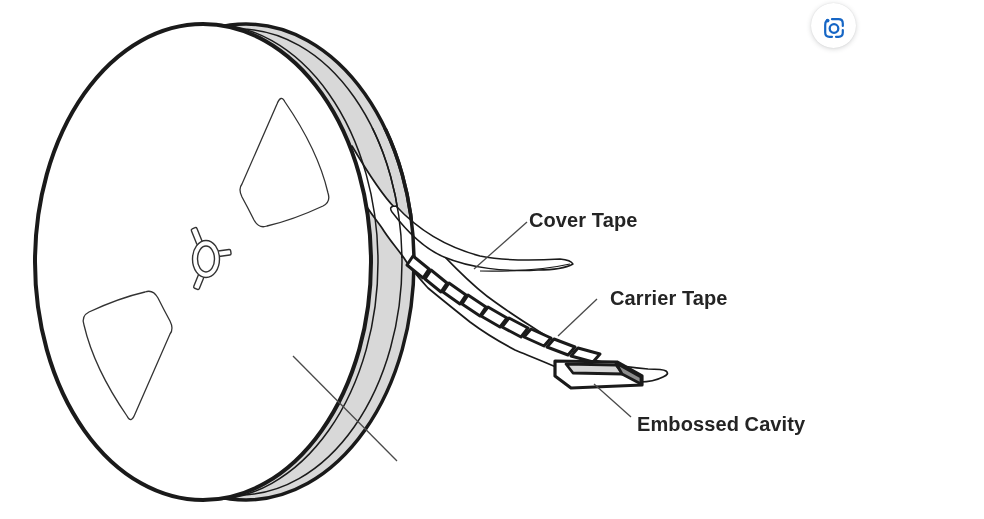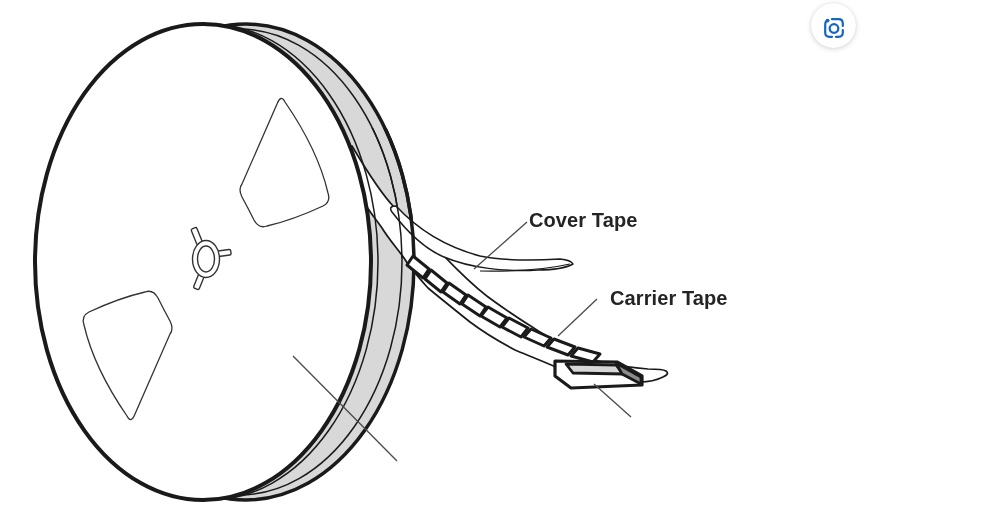--- a/index.html
+++ b/index.html
@@ -120,20 +120,21 @@
     <g stroke="#4a4a4a" stroke-width="1.3">
       <line x1="527" y1="222" x2="474" y2="269"></line>
       <line x1="597" y1="299" x2="558" y2="336"></line>
       <line x1="594" y1="384" x2="631" y2="417"></line>
       <line x1="293" y1="356" x2="397" y2="461"></line>
     </g>
   </svg>
 
   <div class="lbl" style="left:529px; top:209px;">Cover Tape</div>
   <div class="lbl" style="left:610px; top:287px;">Carrier Tape</div>
+  <div class="lbl" style="left:637px; top:413px;">Embossed Cavity</div>
 
   <button class="vs-btn">
     <svg width="22" height="22" viewBox="0 0 22 22">
       <g fill="none" stroke="#1666c5" stroke-width="2.2" stroke-linecap="round">
         <path d="M 9,2.2 L 15.5,2.2 Q 19.8,2.2 19.8,6.5 L 19.8,9"></path>
         <path d="M 19.8,13 L 19.8,15.5 Q 19.8,19.8 15.5,19.8 L 13,19.8"></path>
         <path d="M 9,19.8 L 6.5,19.8 Q 2.2,19.8 2.2,15.5 L 2.2,8 Q 2.2,4.6 4,3.3"></path>
         <circle cx="11" cy="11.5" r="4.3" stroke-width="2.3"></circle>
       </g>
       <circle cx="4.6" cy="3.6" r="1.9" fill="#1666c5"></circle>

